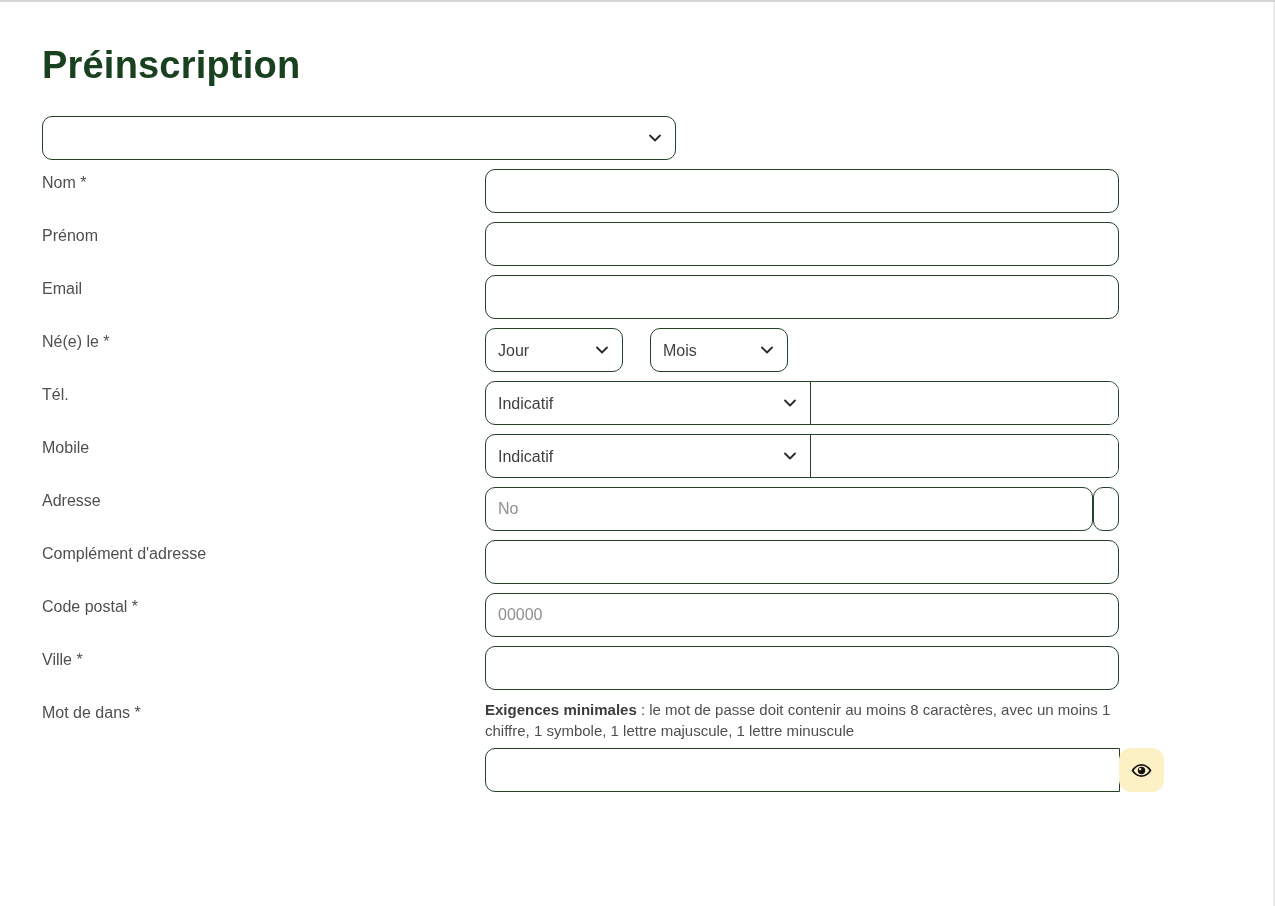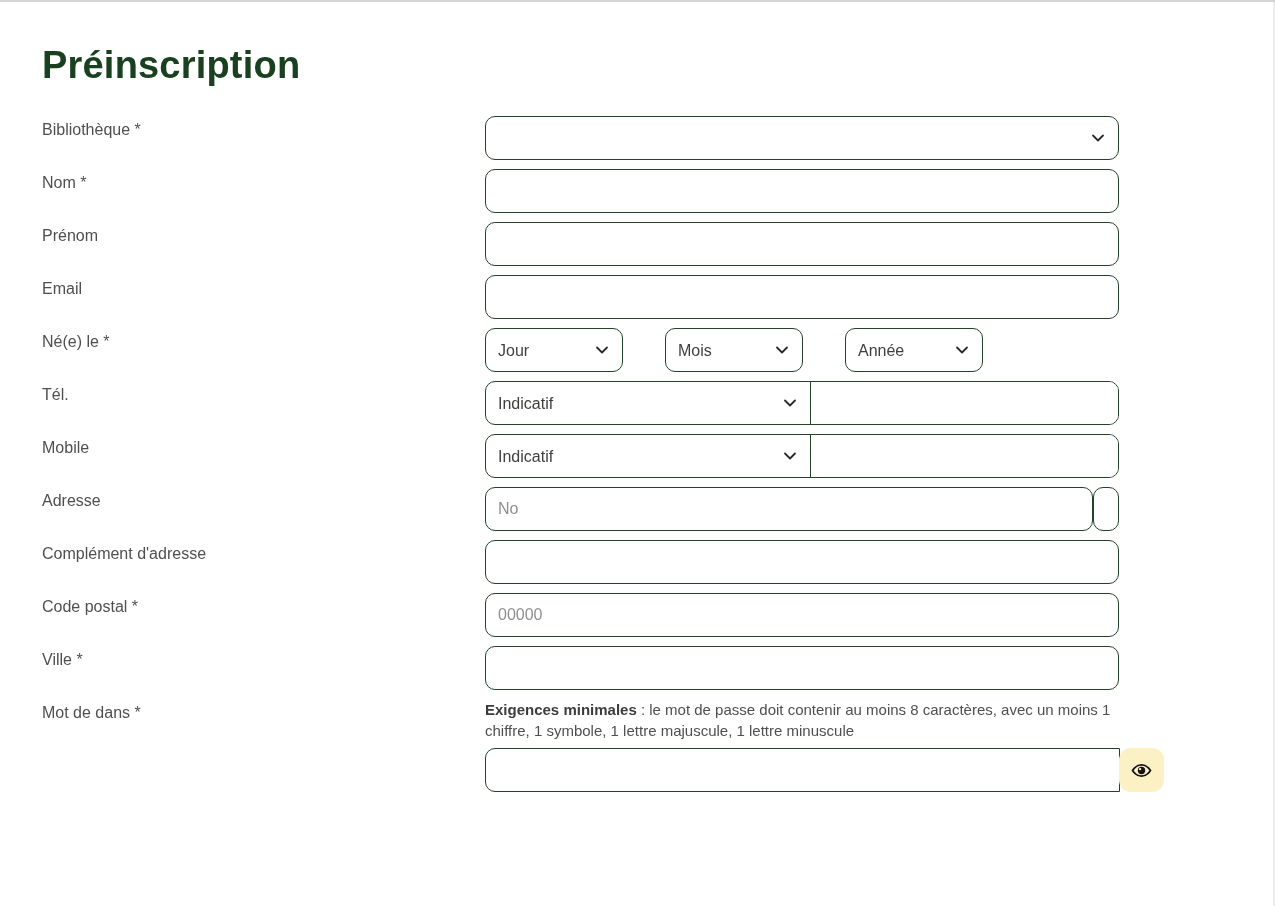--- a/index.html
+++ b/index.html
@@ -17,21 +17,21 @@
   .ctrl { height: 44px; border: 1px solid #24422a; border-radius: 10px; background: #fff; }
   input.ctrl { width: 100%; padding: 0 12px; font-size: 16px; color: #3f3f3e;
     font-family: "Liberation Sans", sans-serif; outline: none; }
   input::placeholder { color: #8f8f8f; opacity: 1; }
   .select-wrap { position: relative; }
   .select-wrap select { -webkit-appearance: none; appearance: none; width: 100%; height: 100%;
     border: none; background: transparent; font-size: 16px; color: #3f3f3e; padding: 0 30px 0 12px;
     font-family: "Liberation Sans", sans-serif; outline: none; border-radius: 10px; }
   .chev { position: absolute; right: 13px; top: 50%; margin-top: -7px; pointer-events: none; }
   .full { width: 100%; }
-  .date-row { display: flex; gap: 42px; }
+  .date-row { display: flex; gap: 27px; }
   .date-sel { width: 138px; }
   .phone-group { display: flex; height: 44px; border: 1px solid #24422a; border-radius: 10px;
     background: #fff; overflow: hidden; }
   .phone-group .select-wrap { width: 325px; border-right: 1px solid #24422a; height: 100%; }
   .phone-group input { flex: 1; border: none; outline: none; padding: 0 12px; font-size: 16px;
     color: #3f3f3e; font-family: "Liberation Sans", sans-serif; }
   .addr-row { display: flex; }
   .addr-no { width: 156px; }
   .addr-rue { flex: 1; }
   .pwd-hint { font-size: 15px; color: #4f4f4f; line-height: 21px; margin-bottom: 7px; width: 634px; }
@@ -46,21 +46,20 @@
 
 <div class="top-edge"></div>
 <div class="right-edge"></div>
 
 <div class="page">
   <h1 class="page-title">Préinscription</h1>
 
   <div class="form">
 
     <div class="row">
-      <div class="label-col">Bibliothèque *</div>
       <div class="field-col">
         <div class="ctrl select-wrap full">
           <select>
             <option></option>
           </select>
           <svg class="chev" width="14" height="14" viewBox="0 0 14 14">
               <polyline points="2,4.5 7,9.5 12,4.5" fill="none" stroke="#2a2a2a" stroke-width="1.8" stroke-linecap="round" stroke-linejoin="round"></polyline>
             </svg>
         </div>
       </div>
@@ -96,28 +95,20 @@
             <select>
               <option>Jour</option>
             </select>
             <svg class="chev" width="14" height="14" viewBox="0 0 14 14">
                 <polyline points="2,4.5 7,9.5 12,4.5" fill="none" stroke="#2a2a2a" stroke-width="1.8" stroke-linecap="round" stroke-linejoin="round"></polyline>
               </svg>
           </div>
           <div class="ctrl select-wrap date-sel">
             <select>
               <option>Mois</option>
-            </select>
-            <svg class="chev" width="14" height="14" viewBox="0 0 14 14">
-                <polyline points="2,4.5 7,9.5 12,4.5" fill="none" stroke="#2a2a2a" stroke-width="1.8" stroke-linecap="round" stroke-linejoin="round"></polyline>
-              </svg>
-          </div>
-          <div class="ctrl select-wrap date-sel">
-            <select>
-              <option>Année</option>
             </select>
             <svg class="chev" width="14" height="14" viewBox="0 0 14 14">
                 <polyline points="2,4.5 7,9.5 12,4.5" fill="none" stroke="#2a2a2a" stroke-width="1.8" stroke-linecap="round" stroke-linejoin="round"></polyline>
               </svg>
           </div>
         </div>
       </div>
     </div>
 
     <div class="row">

